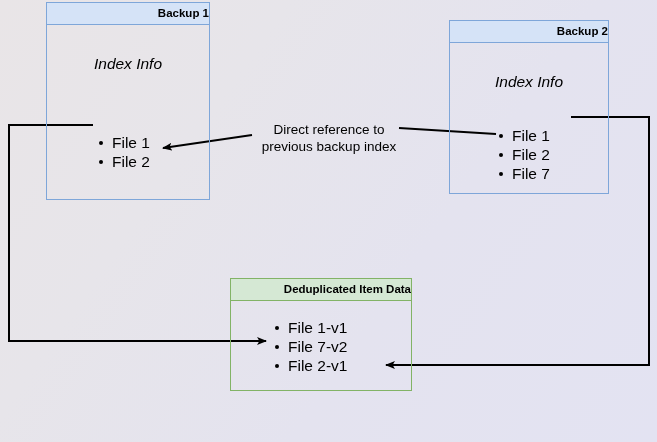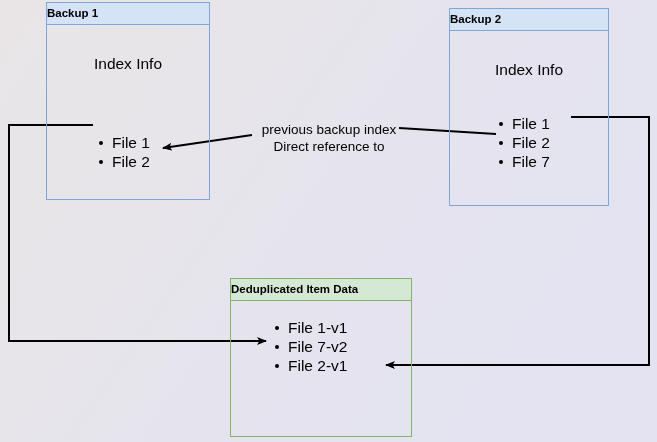--- a/index.html
+++ b/index.html
@@ -32,21 +32,21 @@
     border-style: solid;
     border-width: 1px;
     background: transparent;
   }
   .node-blue { border-color: #7ea6d9; }
   .node-green { border-color: #82b366; }
   .node-header {
     box-sizing: border-box;
     height: 22px;
     line-height: 20px;
-    text-align: left;
+    text-align: right;
     font-size: 11.5px;
     font-weight: bold;
     color: #000000;
     border-bottom-style: solid;
     border-bottom-width: 1px;
   }
   .hdr-blue {
     background: #d5e3f7;
     border-bottom-color: #7ea6d9;
   }
@@ -59,20 +59,21 @@
     height: calc(100% - 22px);
   }
   .index-title {
     position: absolute;
     left: 0;
     right: 0;
     top: 30px;
     text-align: center;
     font-size: 15.5px;
     color: #000000;
+    font-style: italic;
   }
   .bullet-list {
     position: absolute;
     margin: 0;
     padding: 0;
     list-style: none;
   }
   .bullet-list li {
     position: relative;
     font-size: 15.5px;
@@ -86,23 +87,23 @@
     position: absolute;
     left: 2px;
     top: 8px;
     width: 4px;
     height: 4px;
     border-radius: 50%;
     background: #000000;
   }
   #backup1 { left: 46px; top: 2px; width: 164px; height: 198px; }
   #backup1 .bullet-list { left: 50px; top: 108px; }
-  #backup2 { left: 449px; top: 8px; width: 160px; height: 198px; }
+  #backup2 { left: 449px; top: 20px; width: 160px; height: 174px; }
   #backup2 .bullet-list { left: 47px; top: 83px; }
-  #dedup { left: 230px; top: 278px; width: 182px; height: 159px; }
+  #dedup { left: 230px; top: 278px; width: 182px; height: 113px; }
   #dedup .bullet-list { left: 42px; top: 17px; }
   .edge-label {
     position: absolute;
     text-align: center;
     font-size: 13.5px;
     line-height: 17px;
     color: #000000;
     white-space: nowrap;
   }
   #label-direct-ref { left: 246px; top: 121px; width: 166px; }
@@ -158,17 +159,17 @@
     <div class="node-body">
       <ul class="bullet-list">
         <li>File 1-v1</li>
         <li>File 7-v2</li>
         <li>File 2-v1</li>
       </ul>
     </div>
   </div>
 
   <div class="edge-label" id="label-direct-ref">
+    <div>Direct reference to</div>
     <div>previous backup index</div>
-    <div>Direct reference to</div>
   </div>
 
 </div>
 
 </body></html>

